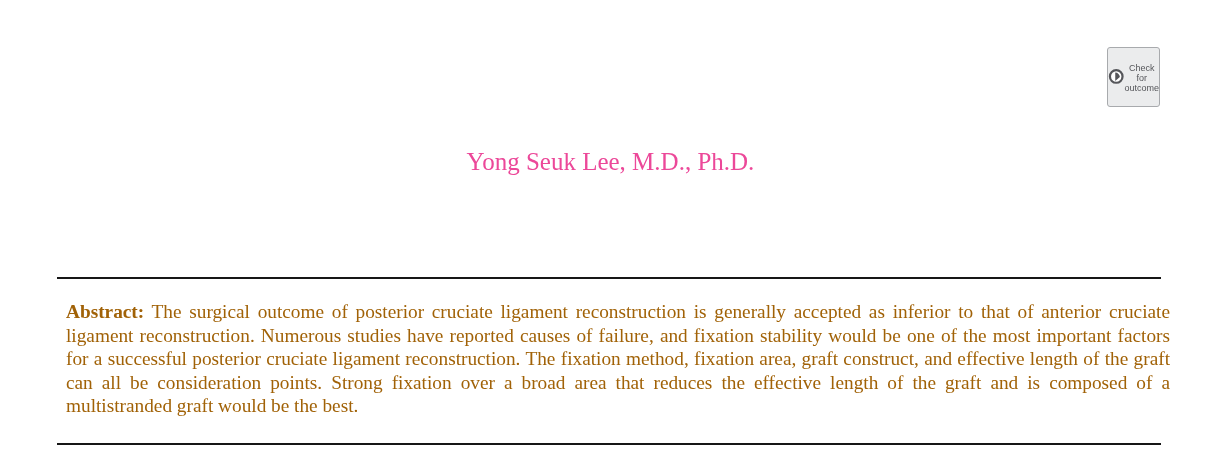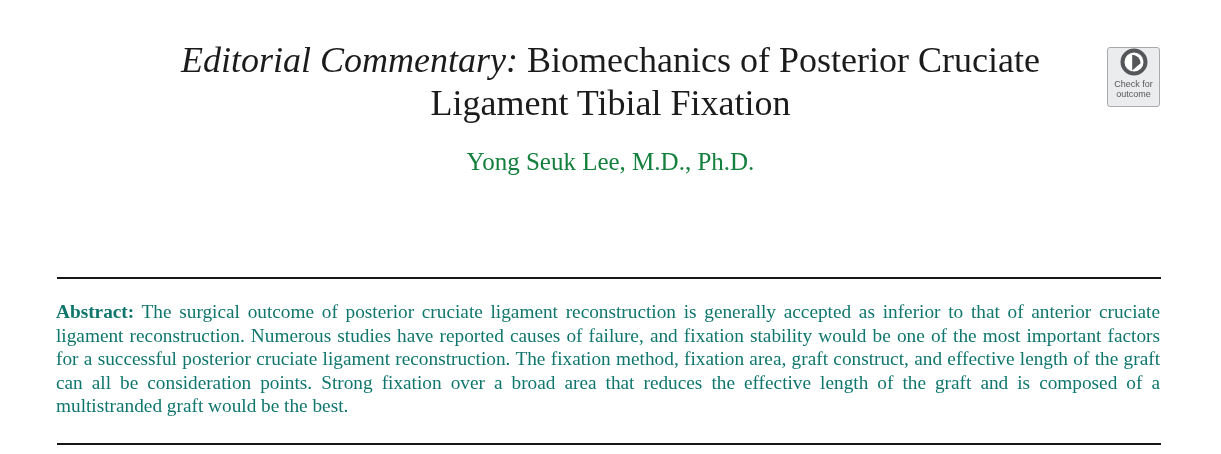--- a/index.html
+++ b/index.html
@@ -34,34 +34,34 @@
     font-weight: 400;
   }
   .article-author {
     position: absolute;
     top: 147px;
     left: 0;
     right: 0;
     text-align: center;
     font-size: 25px;
     line-height: 30px;
-    color: #15803d;
+    color: #ec4899;
   }
   .crossmark-badge {
     position: absolute;
     left: 1107px;
     top: 47px;
     width: 53px;
     height: 60px;
     box-sizing: border-box;
     background: #ebeced;
     border: 1px solid #a8aaad;
     border-radius: 3px;
     display: flex;
-    flex-direction: column;
+    flex-direction: row;
     align-items: center;
     justify-content: flex-start;
     cursor: pointer;
   }
   .crossmark-icon {
     width: 30px;
     height: 30px;
     display: block;
   }
   .crossmark-text {
@@ -77,39 +77,37 @@
     left: 57px;
     width: 1104px;
     height: 2px;
     background: #161616;
   }
   .rule-top { top: 277px; }
   .rule-bottom { top: 443px; }
   .article-abstract {
     position: absolute;
     top: 300px;
-    left: 56px;
+    left: 66px;
     width: 1104px;
     margin: 0;
     font-size: 19.3px;
     line-height: 23.6px;
     text-align: justify;
-    color: #0f766e;
+    color: #a16207;
   }
   .article-abstract strong {
     font-weight: 700;
   }
 </style>
 </head>
 <body>
 
 <div class="page">
 
-  <h1 class="article-title"><em>Editorial Commentary:</em>
-    <span>Biomechanics of Posterior Cruciate Ligament Tibial Fixation</span></h1>
 
   <div class="article-author">Yong Seuk Lee, M.D., Ph.D.</div>
 
   <div class="crossmark-badge">
     <svg class="crossmark-icon" viewBox="0 0 30 30">
       <circle cx="15" cy="14" r="11.5" fill="#ffffff" stroke="#55565a" stroke-width="4"></circle>
       <path d="M13.2 6.8 A 8.6 8.6 0 0 1 21.6 15.2 L13.2 22.4 Z" fill="#55565a"></path>
     </svg>
     <div class="crossmark-text">
       <div>Check for</div>

